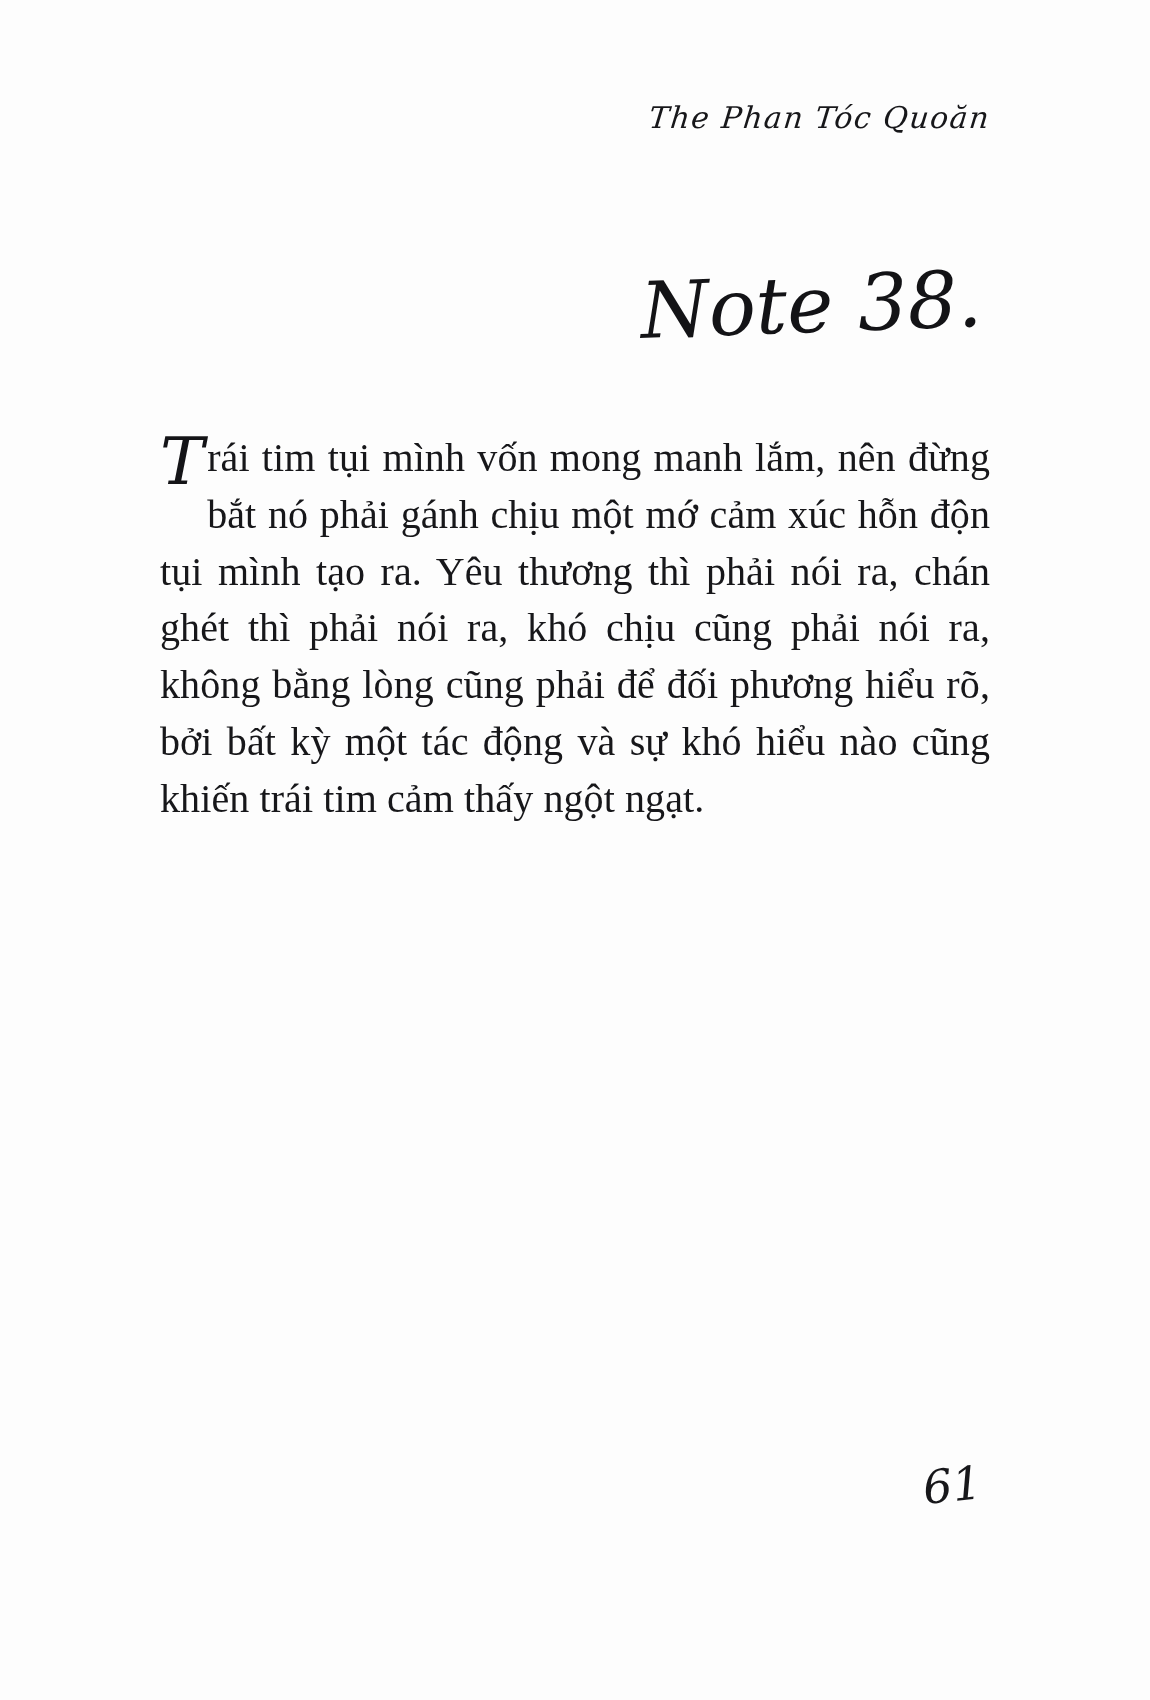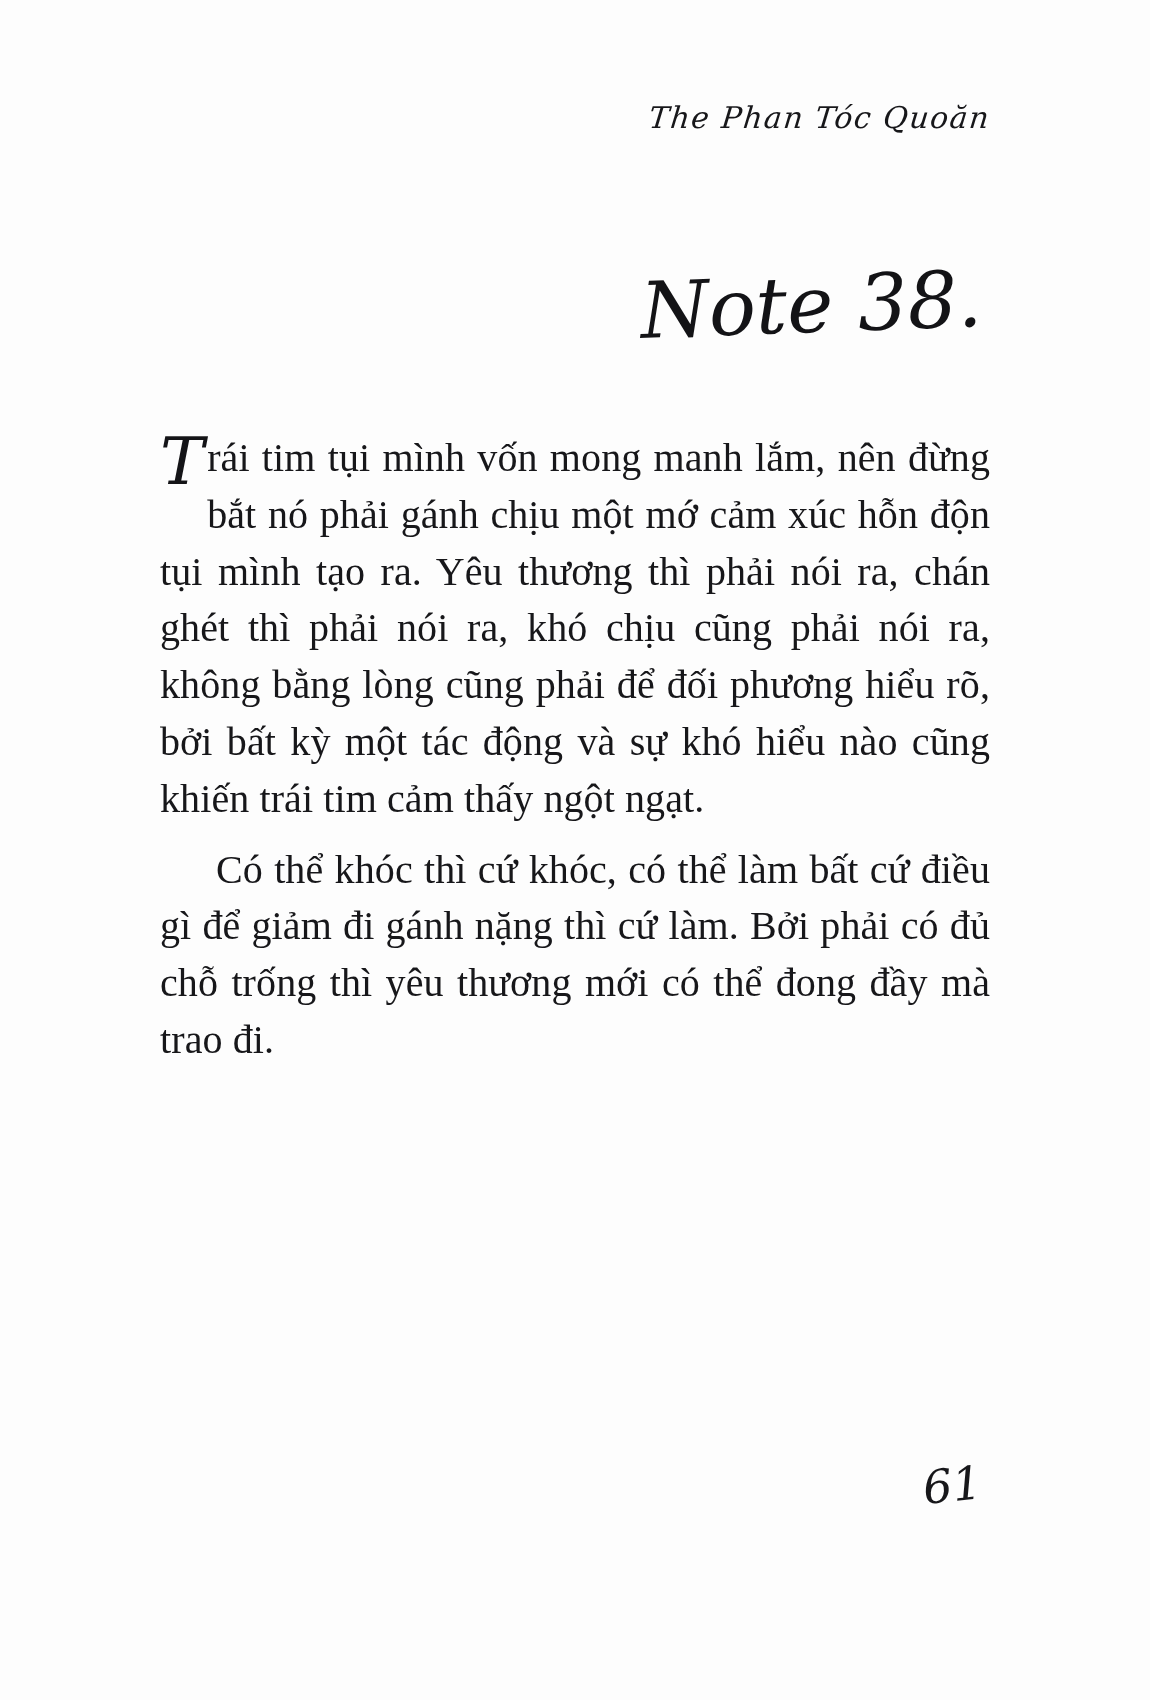--- a/index.html
+++ b/index.html
@@ -99,18 +99,17 @@
 <body>
 
 <div class="page">
 
   <div class="running-head">The Phan Tóc Quoăn</div>
 
   <div class="note-heading">Note 38.</div>
 
   <div class="body-text">
     <p><span class="dropcap">T</span><span>rái tim tụi mình vốn mong manh lắm, nên đừng bắt nó phải gánh chịu một mớ cảm xúc hỗn độn tụi mình tạo ra. Yêu thương thì phải nói ra, chán ghét thì phải nói ra, khó chịu cũng phải nói ra, không bằng lòng cũng phải để đối phương hiểu rõ, bởi bất kỳ một tác động và sự khó hiểu nào cũng khiến trái tim cảm thấy ngột ngạt.</span></p>
-    <p>Có thể khóc thì cứ khóc, có thể làm bất cứ điều gì để giảm đi gánh nặng thì cứ làm. Bởi phải có đủ chỗ trống thì yêu thương mới có thể đong đầy mà trao đi.</p>
   </div>
 
   <div class="folio">61</div>
 
 </div>
 
 </body></html>

